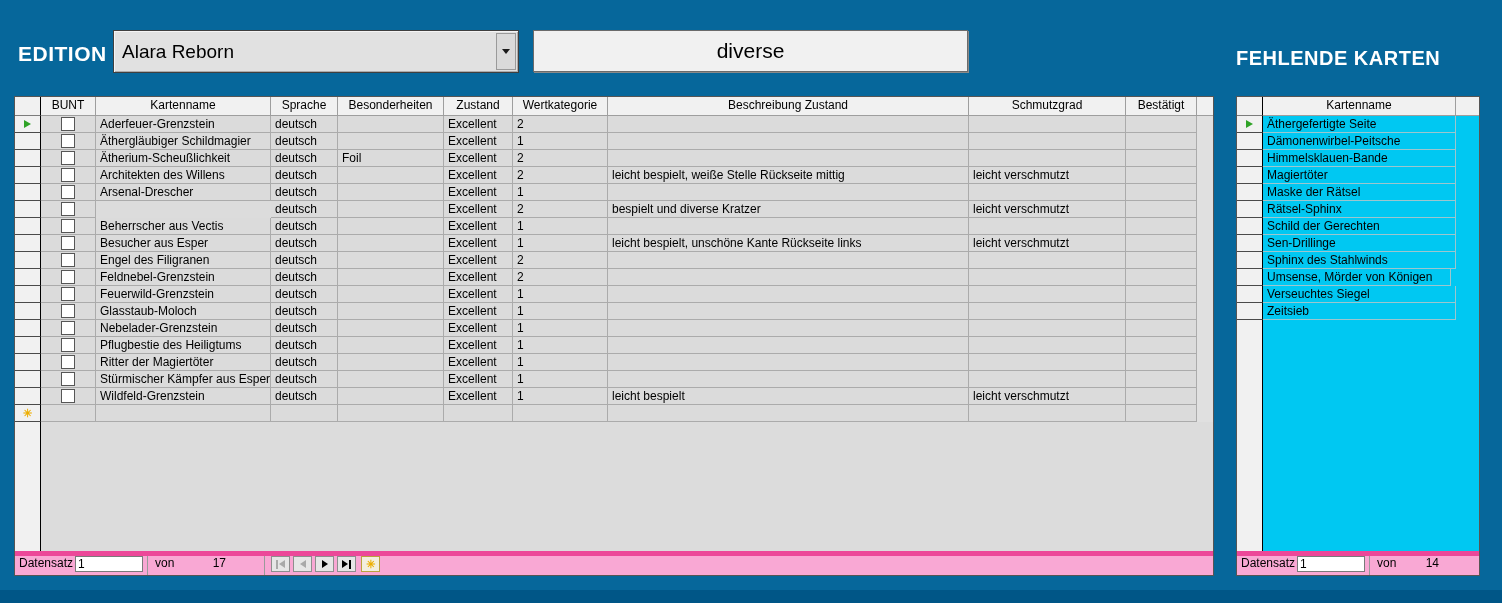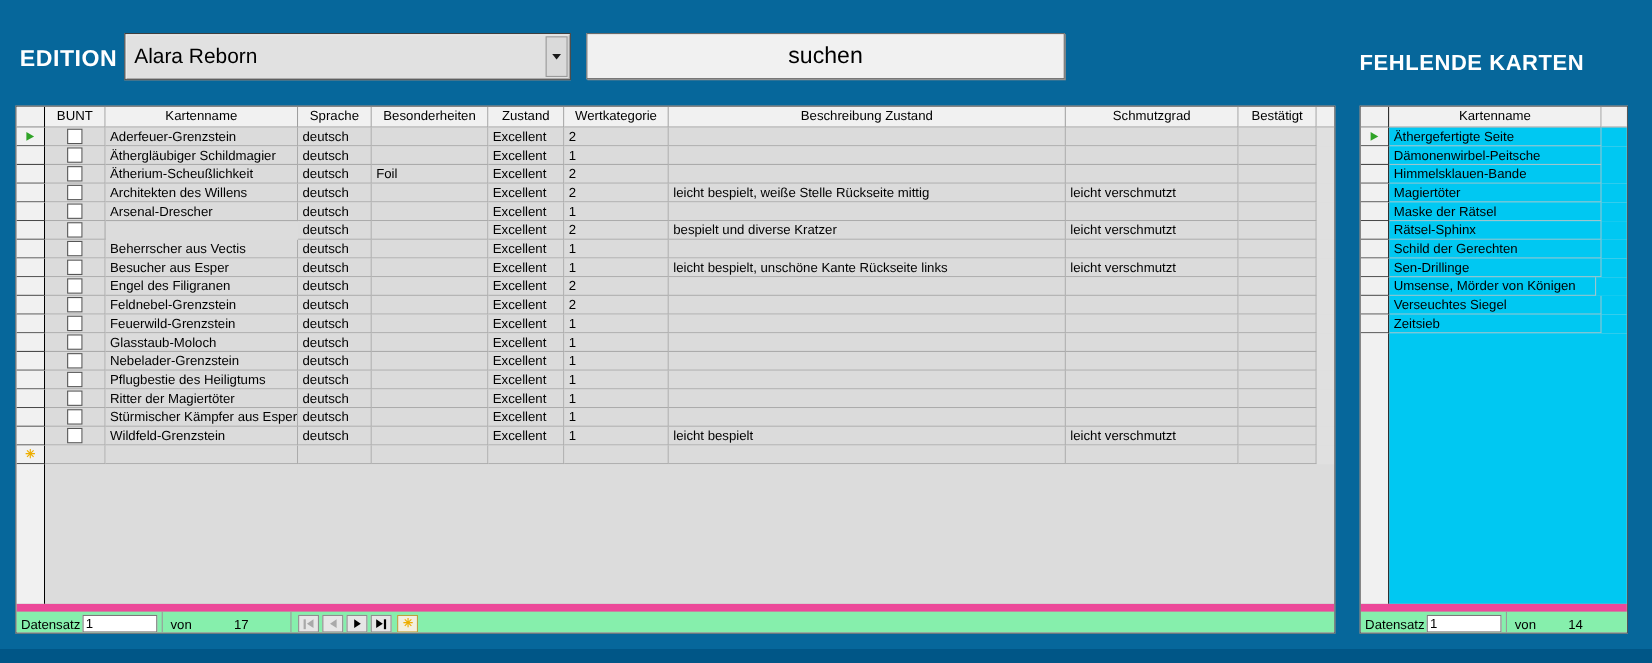--- a/index.html
+++ b/index.html
@@ -73,22 +73,22 @@
   .filler{flex:1;display:flex;min-height:0;}
   .filler-sel{width:26px;flex:none;background:#F1F1F1;border-right:1px solid #000;box-sizing:border-box;}
   .filler-rest{flex:1;background:#DCDCDC;}
   #missing-sheet .filler-rest{background:#00C8F2;}
 
   .tri-green{width:0;height:0;border-top:4.5px solid transparent;border-bottom:4.5px solid transparent;border-left:7px solid #2FA327;}
   .star-glyph{color:#EDAE00;font-size:11px;font-weight:bold;line-height:11px;}
 
   
   .navbar{
-    height:19px;flex:none;background:#86efac;border-top:7px solid #ec4899;
-    display:flex;align-items:flex-end;font-size:12px;color:#000;overflow:hidden;
+    height:19px;flex:none;background:#f9a8d4;border-top:5px solid #ec4899;
+    display:flex;align-items:flex-start;font-size:12px;color:#000;overflow:hidden;
   }
   .nav-label{margin-left:4px;width:56px;flex:none;}
   .nav-input{
     width:62px;height:14px;flex:none;box-sizing:content-box;border:1px solid #7a7a7a;
     background:#fff;font-family:"Liberation Sans", sans-serif;font-size:12px;padding:0 2px;margin-right:4px;
   }
   .nav-divider{width:1px;height:19px;background:#9a9a9a;flex:none;}
   .nav-von{margin-left:7px;flex:none;}
   .nav-total{width:90px;text-align:center;flex:none;}
   .nav-total.small{width:72px;}
@@ -110,21 +110,21 @@
 
 <div class="edition-label">EDITION</div>
 
 <div class="combo">
   <div class="combo-text">Alara Reborn</div>
   <div class="combo-btn">
     <span class="combo-arrow"></span>
   </div>
 </div>
 
-<button class="search-btn">suchen</button>
+<button class="search-btn">diverse</button>
 
 <div class="missing-label">FEHLENDE KARTEN</div>
 
 <div class="sheet" id="main-sheet">
   <div class="hdr-row">
       <div class="hdr-sel"></div>
       <div class="hdr-cell" style="width: 55px;">BUNT</div>
       <div class="hdr-cell" style="width: 175px;">Kartenname</div>
       <div class="hdr-cell" style="width: 67px;">Sprache</div>
       <div class="hdr-cell" style="width: 106px;">Besonderheiten</div>
@@ -484,20 +484,25 @@
         <div class="cell" style="width: 193px;">Schild der Gerechten</div>
         <div class="row-fill"></div>
       </div>
       <div class="d-row cyan">
         <div class="sel-cell"></div>
         <div class="cell" style="width: 193px;">Sen-Drillinge</div>
         <div class="row-fill"></div>
       </div>
       <div class="d-row cyan">
         <div class="sel-cell"></div>
+        <div class="cell" style="width: 193px;">Sphinx des Stahlwinds</div>
+        <div class="row-fill"></div>
+      </div>
+      <div class="d-row cyan">
+        <div class="sel-cell"></div>
         <div class="cell" style="width: 188px;">Umsense, Mörder von Königen</div>
         <div class="row-fill"></div>
       </div>
       <div class="d-row cyan">
         <div class="sel-cell"></div>
         <div class="cell" style="width: 193px;">Verseuchtes Siegel</div>
         <div class="row-fill"></div>
       </div>
       <div class="d-row cyan">
         <div class="sel-cell"></div>

